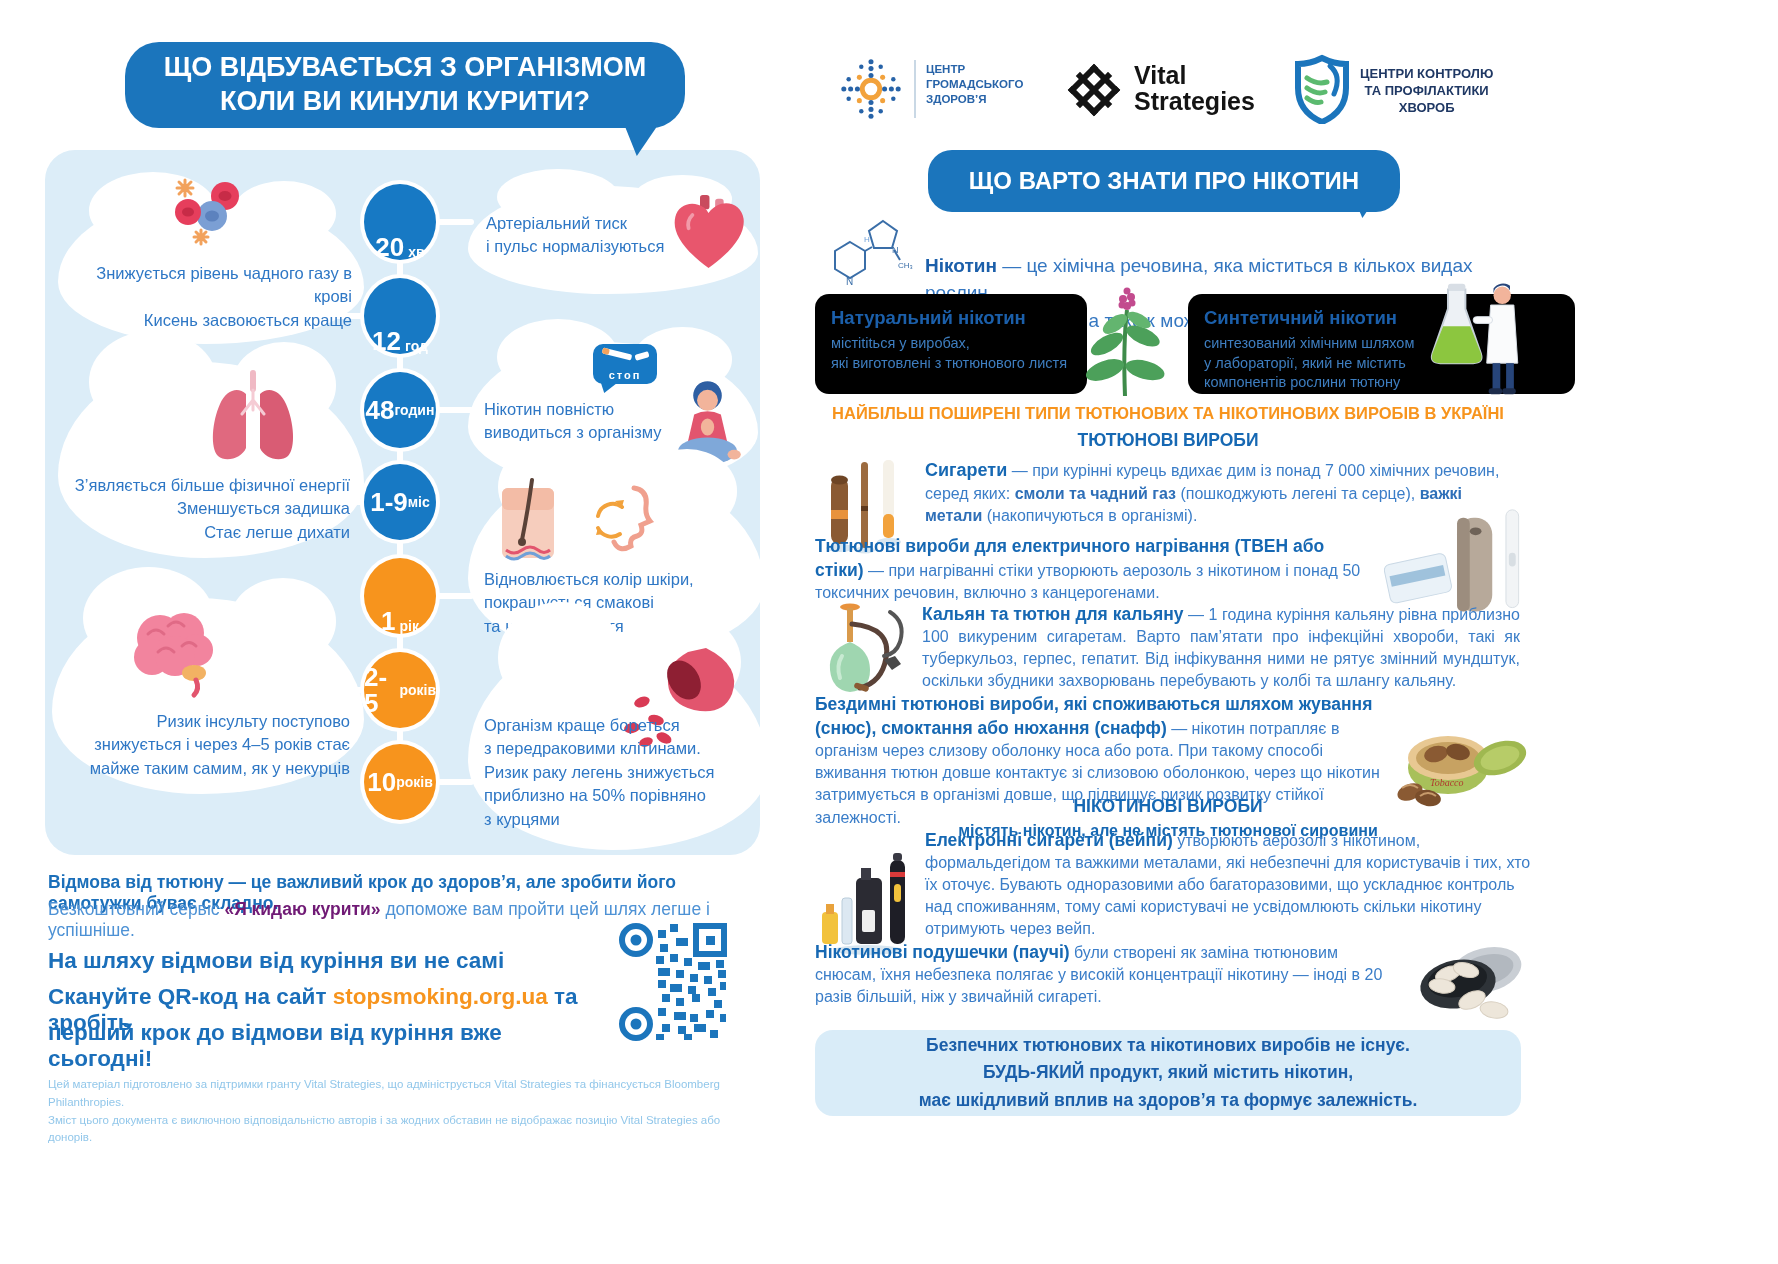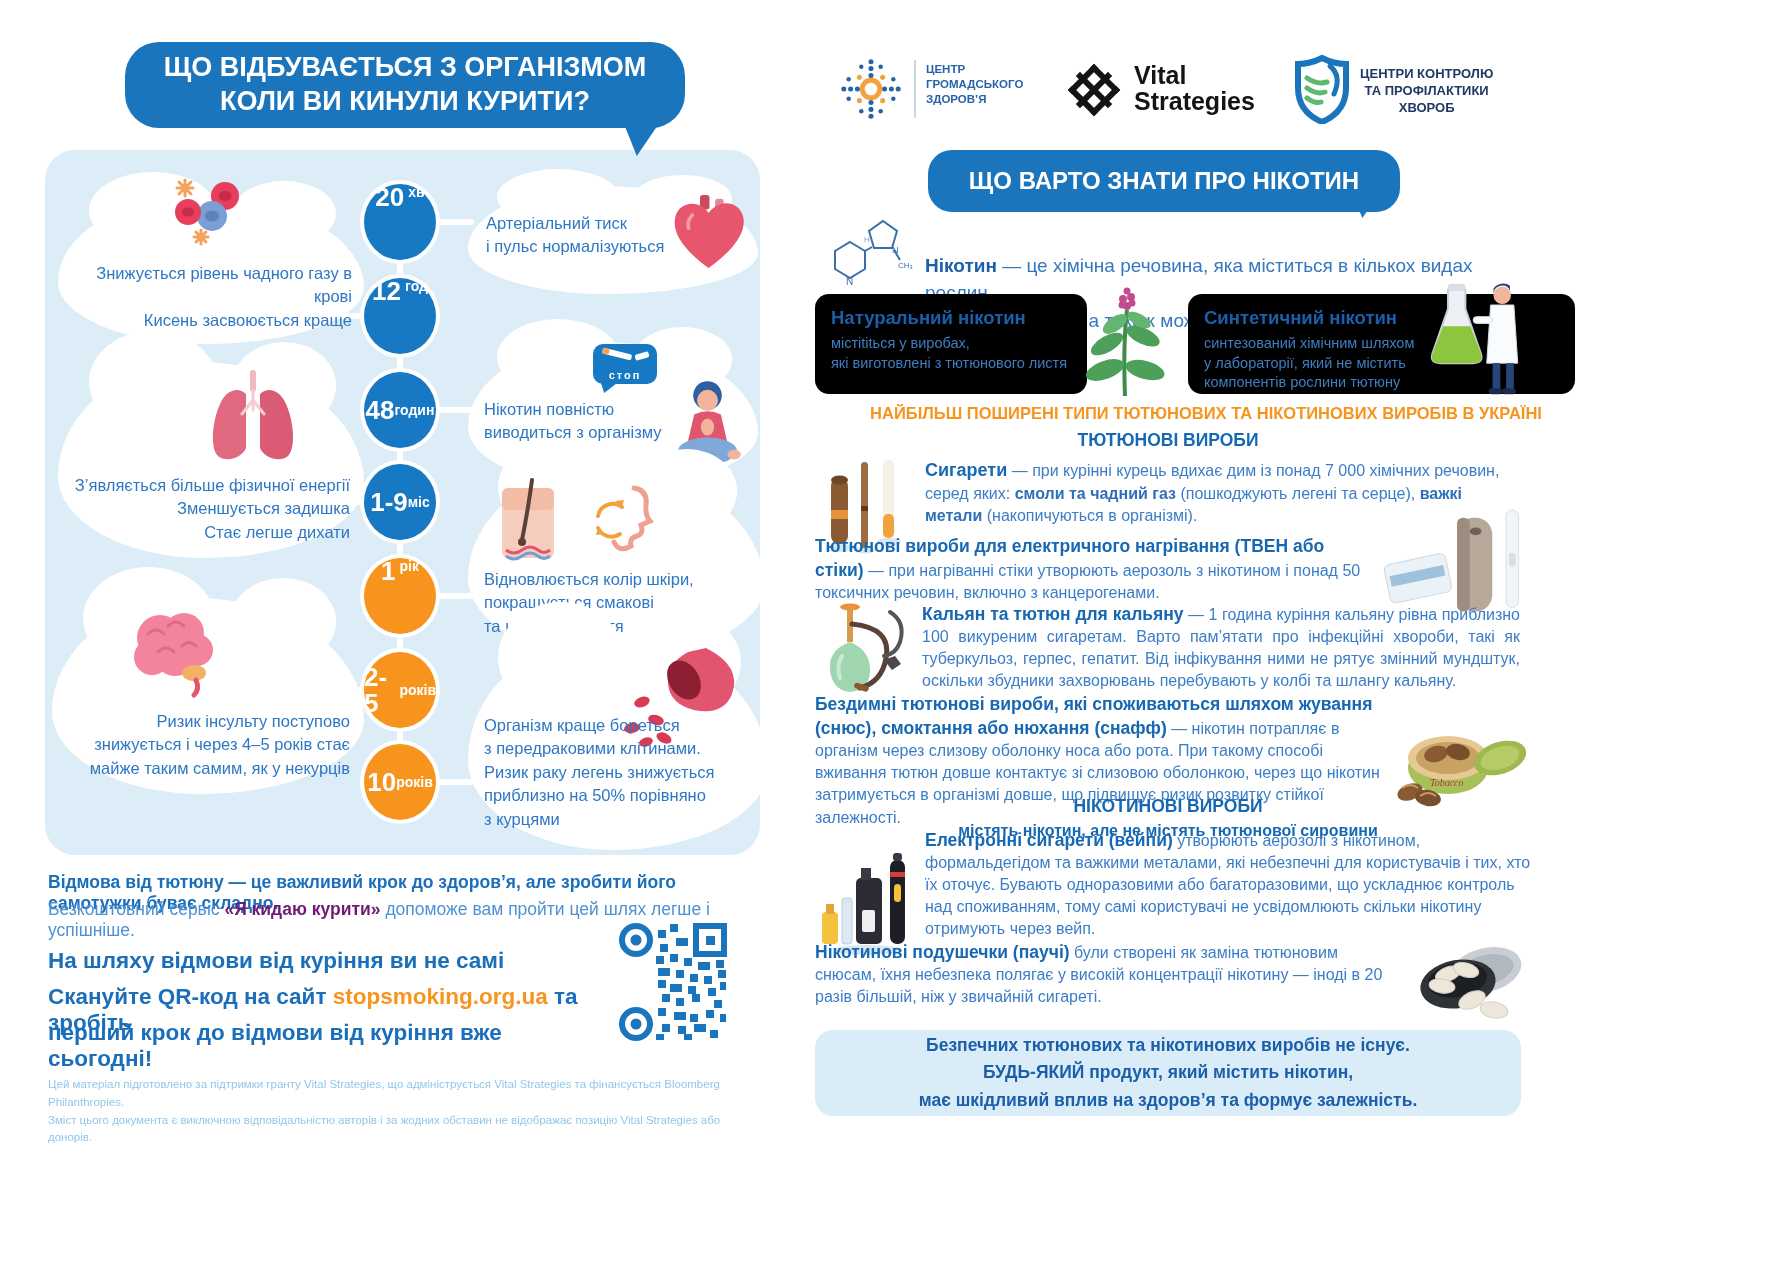--- a/index.html
+++ b/index.html
@@ -21,21 +21,21 @@
   .tl-stub{height:6px;background:#fff;border-radius:3px;z-index:1;}
 
   .cloud{background:#fff;border-radius:46% 54% 52% 48% / 58% 62% 38% 42%;z-index:2;}
   .cloud::before{content:"";position:absolute;width:42%;height:52%;background:#fff;border-radius:50%;top:-16%;left:10%;}
   .cloud::after{content:"";position:absolute;width:34%;height:44%;background:#fff;border-radius:50%;top:-10%;right:9%;}
   .cloud-inner{position:absolute;inset:0;z-index:2;}
   .cloud-text{position:absolute;font-size:16.5px;line-height:1.42;color:#2E77C5;}
 
   .tl-circle{width:80px;height:84px;border-radius:50%;border:4px solid #fff;color:#fff;font-weight:bold;
     display:flex;flex-direction:row;align-items:center;justify-content:center;z-index:4;box-sizing:border-box;}
-  .tl-circle.row{flex-direction:row;align-items:flex-start;gap:4px;}
+  .tl-circle.row{flex-direction:row;align-items:flex-end;gap:4px;}
   .tl-circle .v{font-size:26px;line-height:1;}
   .tl-circle .u{font-size:14px;line-height:1.15;}
   .c-blue{background:#1779C4;}
   .c-orange{background:#F7941D;}
 
   .stop-bubble{position:absolute;width:64px;height:40px;background:#1779C4;border-radius:10px;z-index:3;}
   .stop-bubble::after{content:"";position:absolute;left:8px;bottom:-9px;width:16px;height:10px;background:#1779C4;
     clip-path:polygon(0 0,100% 0,20% 100%);}
   .stop-label{position:absolute;left:0;right:0;bottom:3px;text-align:center;color:#fff;font-weight:bold;
     font-size:11px;letter-spacing:2px;}
@@ -63,21 +63,21 @@
   .banner-right-tail{left:1348px;top:192px;width:32px;height:26px;background:#1B75BC;
     clip-path:polygon(10% 0,100% 0,45% 100%);z-index:2;}
 
   .intro-text{left:925px;top:224px;width:616px;font-size:19px;line-height:1.45;color:#3577C1;}
   .intro-bold{font-weight:bold;color:#1B5FAA;}
 
   .info-box{background:#000000;border-radius:14px;box-sizing:border-box;padding:13px 16px;}
   .info-box .bt{font-size:18.5px;font-weight:bold;color:#1B5FAA;margin-bottom:5px;}
   .info-box .bb{font-size:14.5px;line-height:1.35;color:#3E7EC0;}
 
-  .hdr-orange{left:853px;top:404px;width:706px;text-align:center;font-size:16.5px;font-weight:bold;color:#F7941D;}
+  .hdr-orange{left:815px;top:404px;width:706px;text-align:center;font-size:16.5px;font-weight:bold;color:#F7941D;}
   .hdr-blue{width:706px;left:815px;text-align:center;font-size:17.5px;font-weight:bold;color:#1668B3;}
 
   .body-text{font-size:16px;line-height:1.38;color:#3A7DC8;}
   .lead{font-size:17.5px;font-weight:bold;color:#1668B3;}
   .lead-big{font-size:18px;font-weight:bold;color:#1668B3;}
   .b{font-weight:bold;color:#2E6FB8;}
   .just{text-align:justify;}
 
   .warning-box{left:815px;top:1030px;width:706px;height:86px;background:#D9ECF8;border-radius:18px;
     display:flex;align-items:center;justify-content:center;text-align:center;

